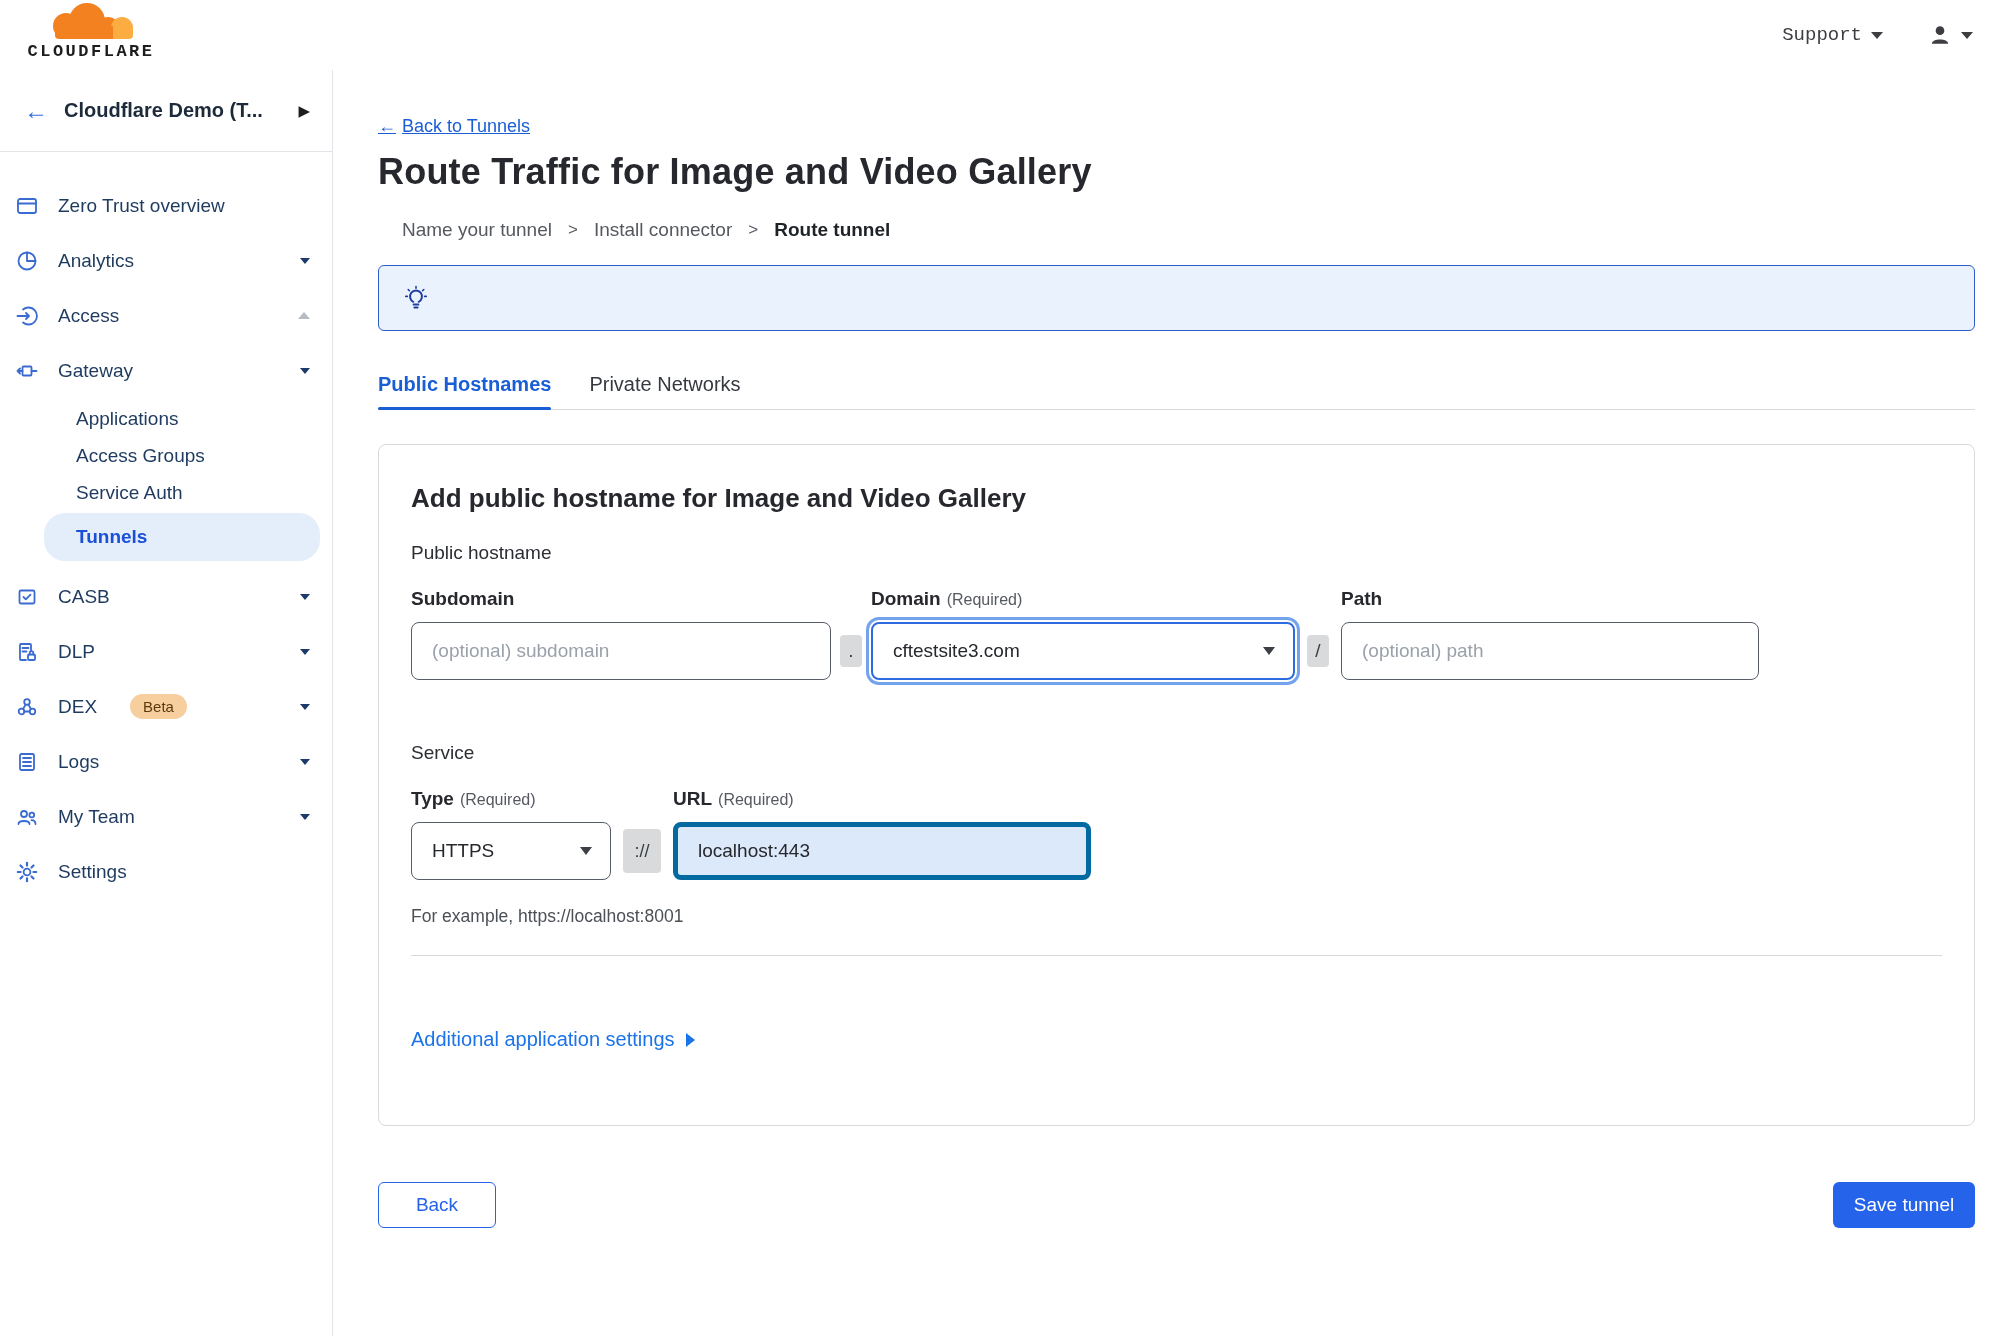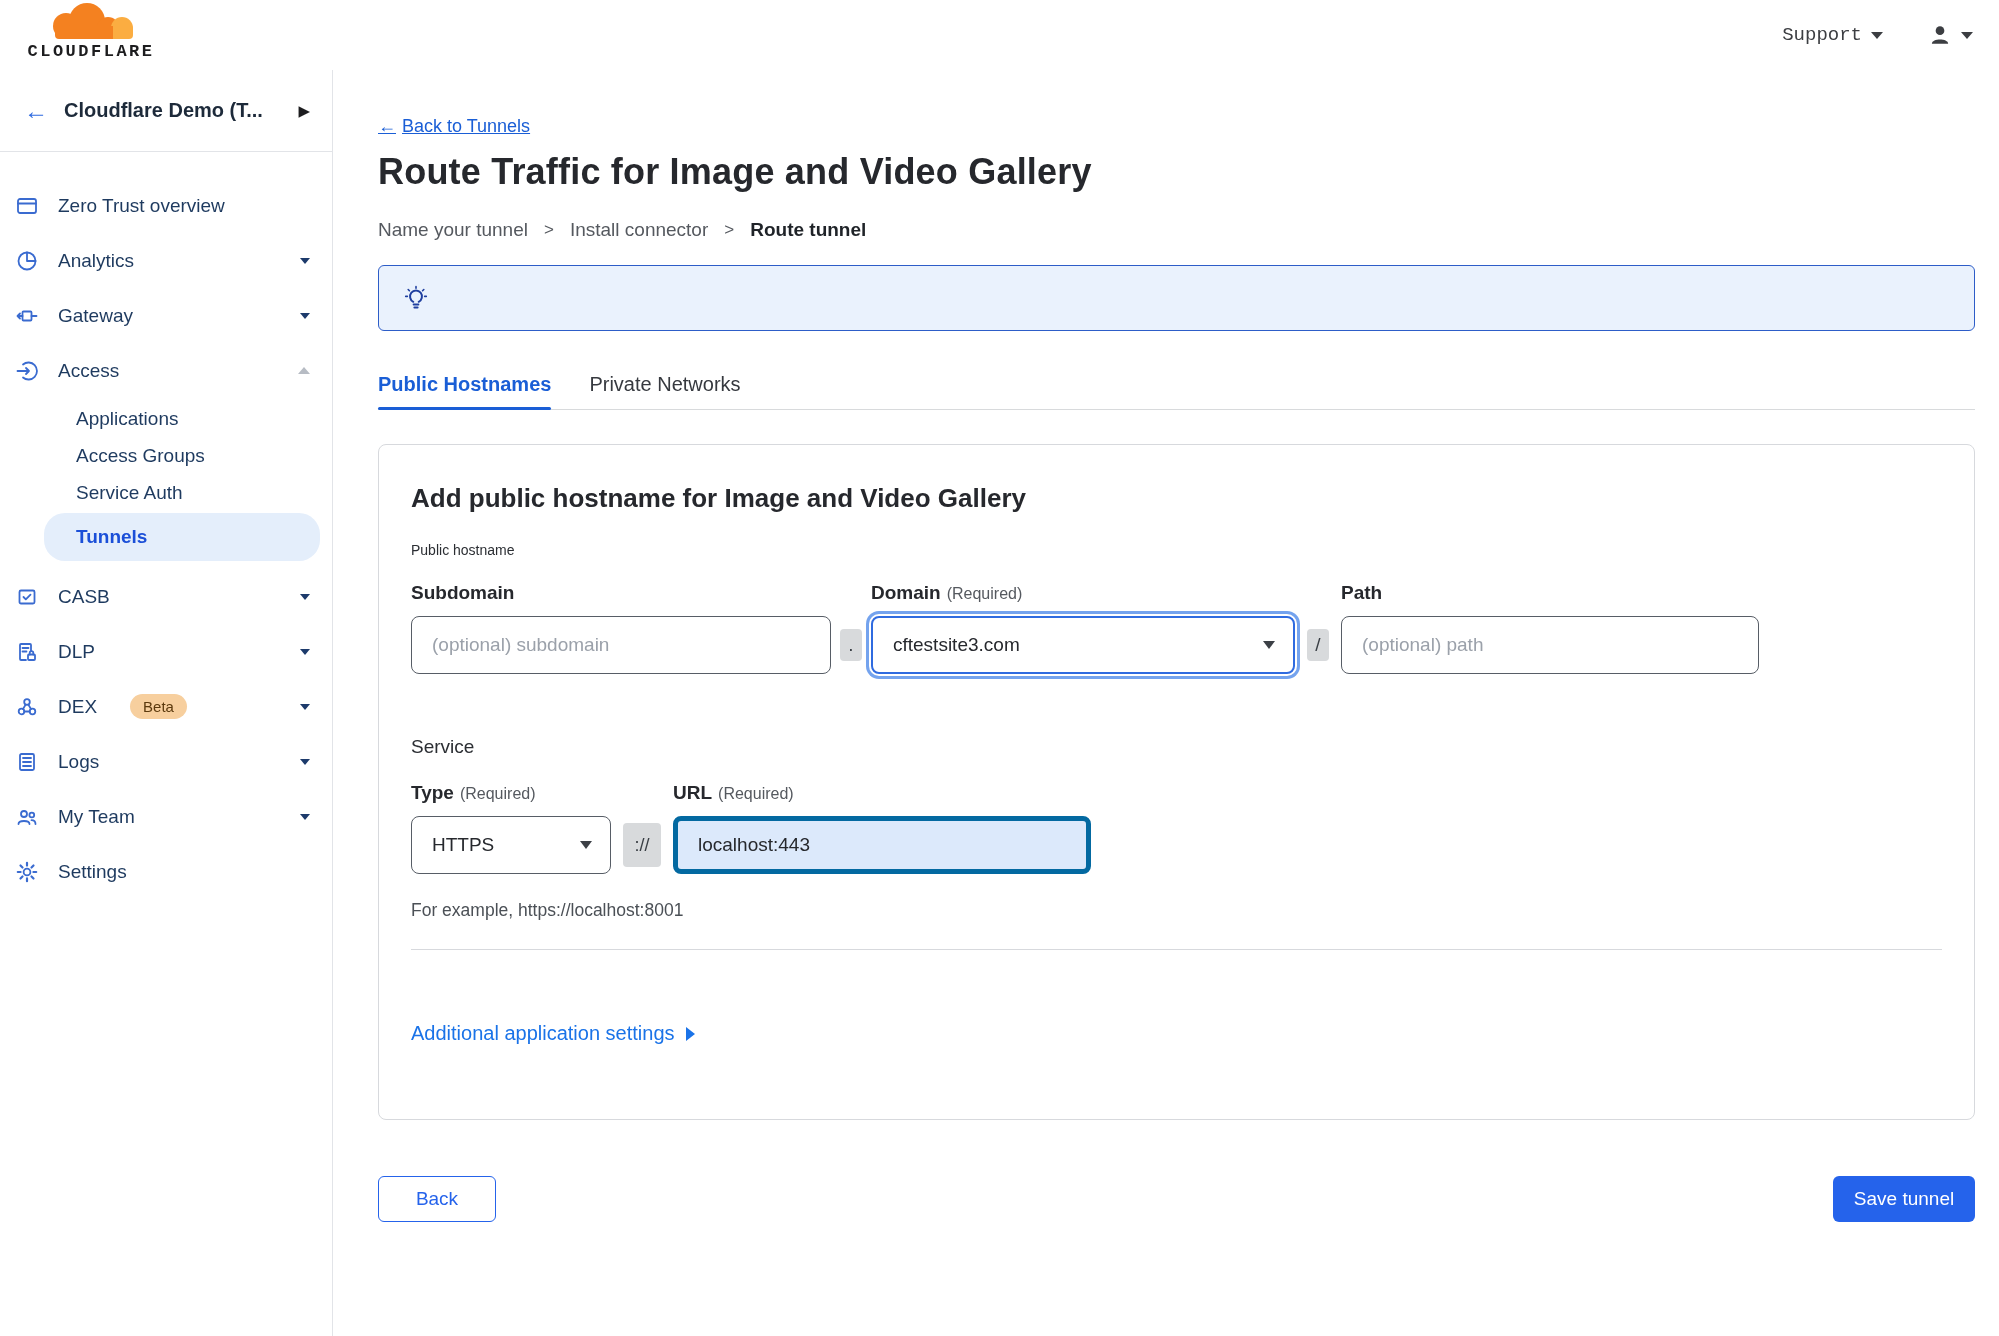--- a/index.html
+++ b/index.html
@@ -52,40 +52,40 @@
     color:#1e3a5f; cursor:pointer; }
   .sub-item.active { height:48px; margin:2px 12px 2px 44px; padding-left:32px; background:#e4eefb;
     border-radius:21px; color:#1b4fd8; font-weight:700; }
   .badge-beta { background:#f7cf9e; color:#5c3a0e; font-size:15px; padding:4px 13px; border-radius:13px;
     margin-left:14px; }
 
   
   .back-link { display:inline-flex; align-items:center; gap:6px; color:#1a5ed6; font-size:18px;
     text-decoration:underline; cursor:pointer; }
   .page-title { margin-top:14px; font-size:36px; font-weight:700; color:#26282d; letter-spacing:.2px; }
-  .steps { margin-top:26px; display:flex; align-items:center; gap:16px; font-size:19px; color:#55595f; }
+  .steps { margin-top:26px; display:flex; align-items:center; gap:16px; font-size:19px; color:#55595f;margin-left:24px; }
   .steps .sep { font-size:17px; }
   .steps .current { color:#1f2328; font-weight:700; }
 
   .banner { margin-top:24px; background:#eaf2fd; border:1.5px solid #2d5dc8; border-radius:6px;
     min-height:66px; display:flex; align-items:center; gap:17px; padding:14px 24px;
     color:#1f3f9f; font-size:18.5px; }
   .banner + .banner { margin-top:16px; }
   .banner a { color:#1f3f9f; text-decoration:underline; cursor:pointer; }
   .banner .bicon { flex-shrink:0; display:flex; }
 
   .tabs { margin-top:42px; display:flex; gap:38px; border-bottom:1px solid #d8dadc; }
   .tab { font-size:20px; padding-bottom:13px; cursor:pointer; color:#36393f; position:relative; }
   .tab.active { color:#1a5ed6; font-weight:600; }
   .tab.active::after { content:""; position:absolute; left:0; right:0; bottom:-1px; height:3px;
     background:#1a5ed6; border-radius:2px; }
 
   .card { margin-top:34px; border:1px solid #d7d9dd; border-radius:8px; padding:38px 32px 74px; background:#fff; }
   .card-heading { font-size:26px; font-weight:700; color:#26282d; }
-  .group-label { margin-top:28px; font-size:14px; color:#2b2e33; }
+  .group-label { margin-top:28px; font-size:19px; color:#2b2e33; }
   .field-row { display:flex; align-items:flex-end; margin-top:6px; }
   .field-group { display:flex; flex-direction:column; }
   .field-label { font-size:19px; font-weight:700; color:#26282d; margin:18px 0 12px; }
   .req { font-size:16px; font-weight:400; color:#55595f; margin-left:6px; }
   .text-input { height:58px; border:1px solid #575d66; border-radius:8px; padding:0 20px;
     font-size:19px; color:#26282d; font-family:"Liberation Sans", sans-serif; background:#fff; outline:none; }
   .text-input::placeholder { color:#9ba1aa; }
   .w-sub { width:420px; } .w-path { width:418px; } .w-url { width:418px; }
   .sep-box { background:#d8dadc; color:#3a3f45; border-radius:4px; display:flex; align-items:center;
     justify-content:center; font-size:19px; align-self:flex-end; }
@@ -177,37 +177,37 @@
               <path d="M12 3.5 V12 H20.5"></path>
             </svg>
         </span>
         <span>Analytics</span>
         <span class="ncaret nav-caret"></span>
       </div>
 
       <div class="nav-item">
         <span class="nicon">
           <svg class="nic" width="24" height="24" viewBox="0 0 24 24">
+              <path d="M8 5.5 a8.5 8.5 0 1 1 0 13"></path>
+              <path d="M2.5 12 H14 M11 9 L14 12 L11 15"></path>
+            </svg>
+        </span>
+        <span>Access</span>
+        <span class="ncaret caret-up-lt"></span>
+      </div>
+
+      <div class="nav-item">
+        <span class="nicon">
+          <svg class="nic" width="24" height="24" viewBox="0 0 24 24">
               <rect x="7.5" y="7.5" width="9" height="9" rx="1"></rect>
               <path d="M2.5 12 H7.5 M16.5 12 H21.5 M5 9.5 L2.5 12 L5 14.5"></path>
             </svg>
         </span>
         <span>Gateway</span>
         <span class="ncaret nav-caret"></span>
-      </div>
-
-      <div class="nav-item">
-        <span class="nicon">
-          <svg class="nic" width="24" height="24" viewBox="0 0 24 24">
-              <path d="M8 5.5 a8.5 8.5 0 1 1 0 13"></path>
-              <path d="M2.5 12 H14 M11 9 L14 12 L11 15"></path>
-            </svg>
-        </span>
-        <span>Access</span>
-        <span class="ncaret caret-up-lt"></span>
       </div>
 
       <div class="subnav">
         <div class="sub-item">
           <span>Applications</span>
         </div>
         <div class="sub-item">
           <span>Access Groups</span>
         </div>
         <div class="sub-item">

